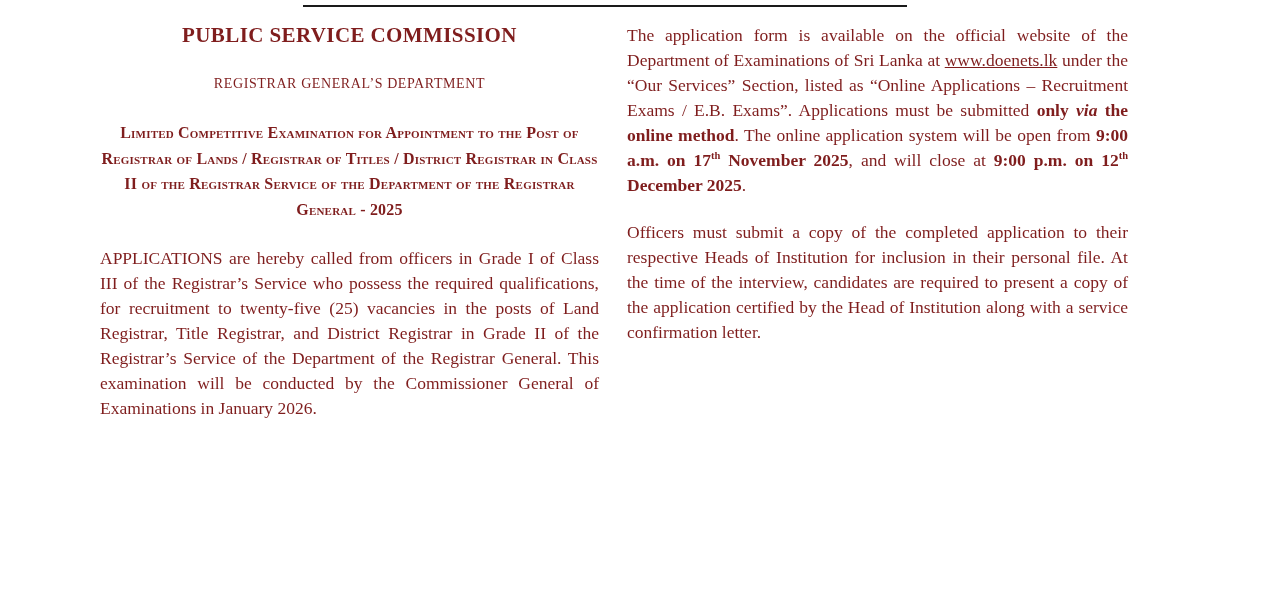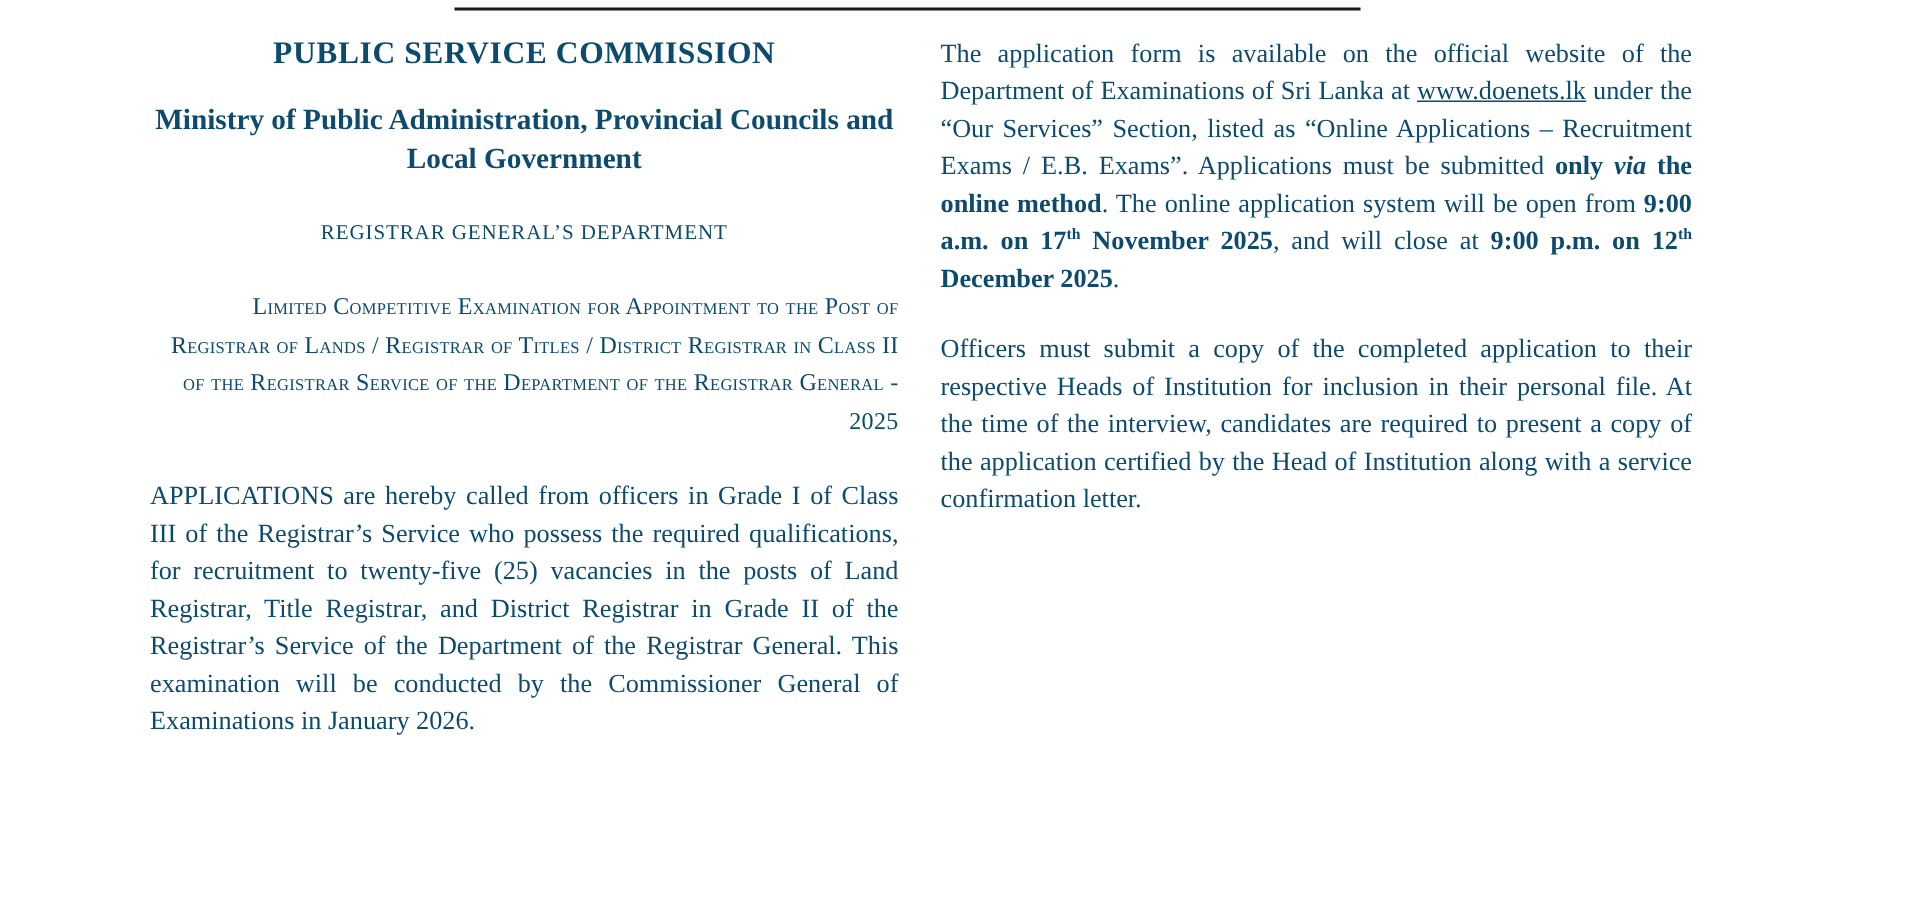--- a/index.html
+++ b/index.html
@@ -3,21 +3,21 @@
 <meta charset="utf-8">
 <style>
   * { box-sizing: border-box; }
   html, body { margin: 0; padding: 0; background: #ffffff; }
   .page {
     position: relative;
     width: 1275px;
     height: 525px;
     background: #ffffff;
     font-family: "Liberation Serif", "DejaVu Serif", serif;
-    color: #0c4a6e;
+    color: #7f1d1d;
     overflow: hidden;
   }
   .top-rule {
     position: absolute;
     left: 303px;
     top: 5px;
     width: 604px;
     height: 2px;
     background: #1a1a1a;
   }
@@ -42,24 +42,23 @@
     margin: 24px 0 0;
     font-size: 14px;
     line-height: 24px;
     font-weight: normal;
     letter-spacing: 0.6px;
   }
   .h-exam {
     margin: 24px 0 0;
     font-size: 16px;
     line-height: 25.5px;
-    font-weight: normal;
+    font-weight: bold;
     font-variant: small-caps;
     letter-spacing: 0.2px;
-    text-align: right;
   }
   .body-p {
     margin: 0;
     font-size: 17.5px;
     line-height: 25px;
     text-align: justify;
   }
   .intro { margin-top: 24px; }
   .col-right .body-p + .body-p { margin-top: 22px; }
 
@@ -74,21 +73,20 @@
 </style>
 </head>
 <body>
 
 <div class="page">
 
   <div class="top-rule"></div>
 
   <section class="col col-left">
     <h1 class="h-commission">PUBLIC SERVICE COMMISSION</h1>
-    <h2 class="h-ministry">Ministry of Public Administration, Provincial Councils and Local Government</h2>
     <h3 class="h-department">REGISTRAR GENERAL’S DEPARTMENT</h3>
     <h4 class="h-exam">Limited Competitive Examination for Appointment to the Post of Registrar of Lands / Registrar of Titles / District Registrar in Class II of the Registrar Service of the Department of the Registrar General - 2025</h4>
     <p class="body-p intro">APPLICATIONS are hereby called from officers in Grade I of Class III of the Registrar’s Service who possess the required qualifications, for recruitment to twenty-five (25) vacancies in the posts of Land Registrar, Title Registrar, and District Registrar in Grade II of the Registrar’s Service of the Department of the Registrar General. This examination will be conducted by the Commissioner General of Examinations in January 2026.</p>
   </section>
 
   <section class="col col-right">
     <p class="body-p"><span>The application form is available on the official website of the Department of Examinations of Sri Lanka at </span><span class="u">www.doenets.lk</span><span> under the “Our Services” Section, listed as “Online Applications – Recruitment Exams / E.B. Exams”. Applications must be submitted </span><span class="b">only </span><span class="b i">via</span><span class="b"> the online method</span><span>. The online application system will be open from </span><span class="b">9:00 a.m. on 17</span><sup class="b">th</sup><span class="b"> November 2025</span><span>, and will close at </span><span class="b">9:00 p.m. on 12</span><sup class="b">th</sup><span class="b"> December 2025</span><span>.</span></p>
     <p class="body-p">Officers must submit a copy of the completed application to their respective Heads of Institution for inclusion in their personal file. At the time of the interview, candidates are required to present a copy of the application certified by the Head of Institution along with a service confirmation letter.</p>
   </section>
 

